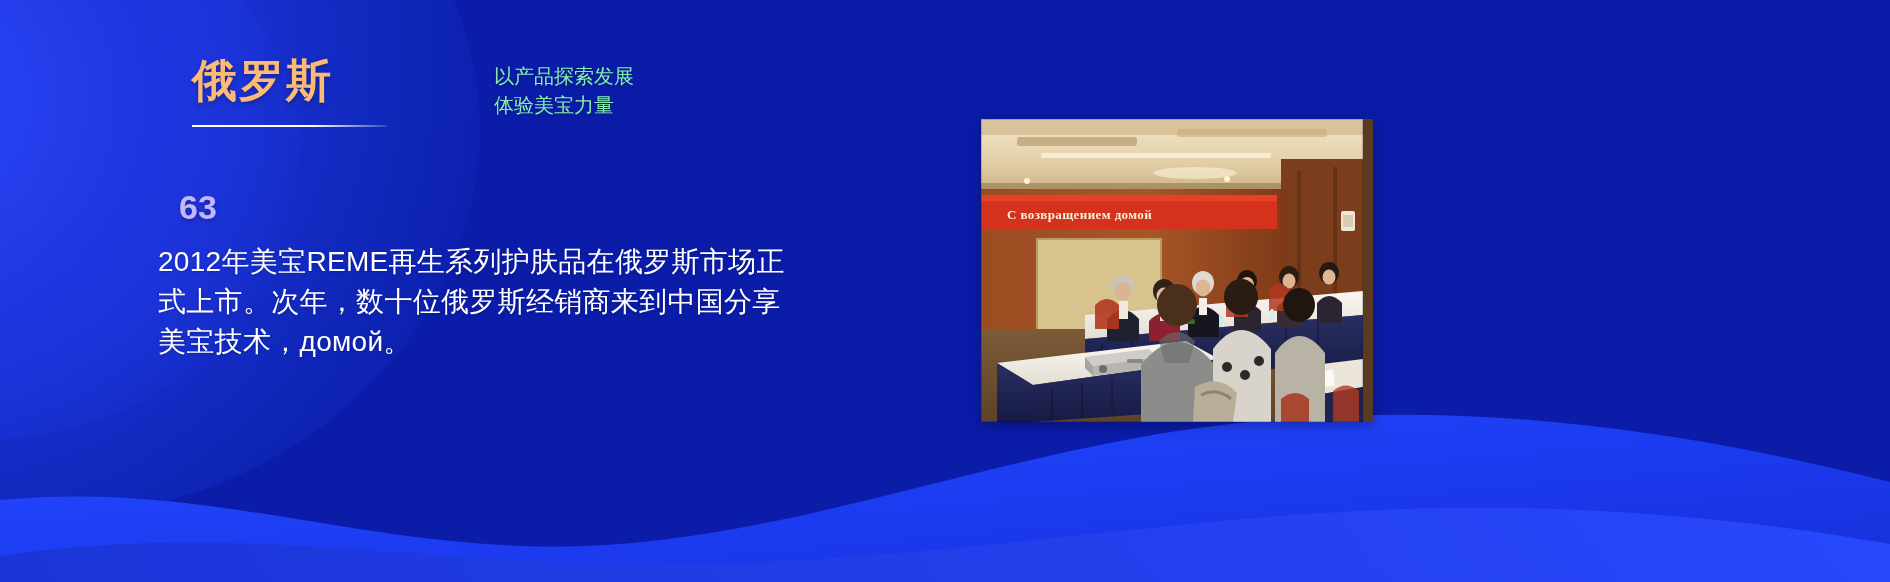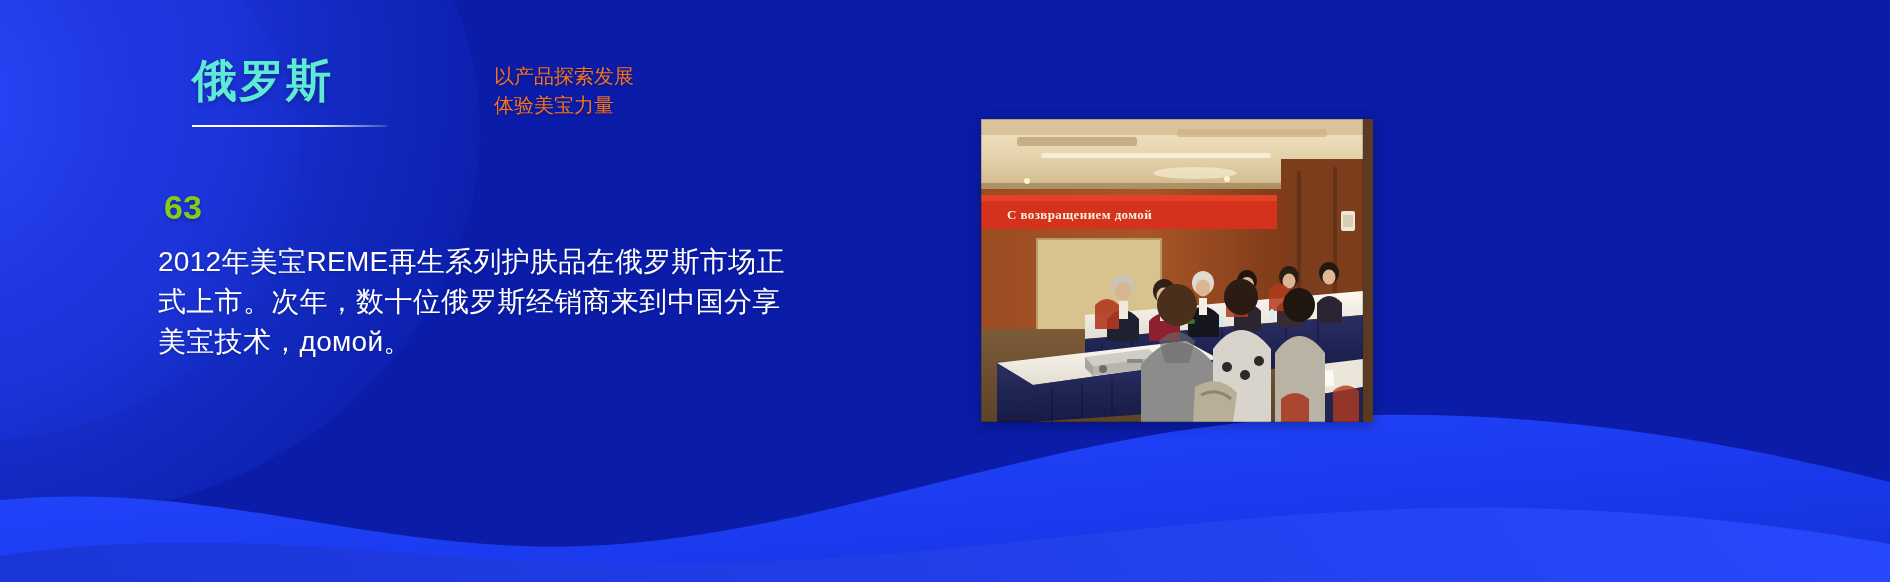--- a/index.html
+++ b/index.html
@@ -27,41 +27,41 @@
   .bg-wave{
     position:absolute;left:0;right:0;bottom:0;height:250px;width:1890px;
   }
   .bg-wave svg{display:block;width:1890px;height:250px;}
 
   
   .header{position:absolute;left:0;top:0;width:100%;height:150px;}
   .title-wrap{position:absolute;left:192px;top:58px;}
   .title{
     font-size:45px;font-weight:700;line-height:1;
-    color:#5eead4;letter-spacing:2px;
+    color:#fdba74;letter-spacing:2px;
     text-shadow:0 2px 5px rgba(0,0,0,.28);
     white-space:nowrap;
   }
   .title-rule{
     position:absolute;left:192px;top:125px;width:195px;height:2px;
     background:linear-gradient(to right,#ffffff 0%,#ffffff 62%,rgba(255,255,255,.15) 100%);
   }
   .subtitle{
     position:absolute;left:494px;top:62px;
-    color:#f97316;font-size:20px;line-height:1.45;font-weight:400;
+    color:#86efac;font-size:20px;line-height:1.45;font-weight:400;
     text-shadow:0 1px 3px rgba(0,0,0,.22);
     white-space:nowrap;
   }
   .subtitle div{display:block;}
 
   
   .content{position:absolute;left:158px;top:190px;width:720px;}
   .item-number{
-    color:#84cc16;font-size:34px;font-weight:700;line-height:1;
-    margin-left:6px;margin-bottom:18px;
+    color:#c4b5fd;font-size:34px;font-weight:700;line-height:1;
+    margin-left:21px;margin-bottom:18px;
     text-shadow:0 2px 4px rgba(0,0,0,.25);
   }
   .paragraph{
     color:#ffffff;font-size:28px;line-height:1.42;font-weight:400;
     letter-spacing:.3px;
     text-shadow:0 1px 3px rgba(0,0,0,.2);
   }
   .paragraph div{white-space:nowrap;}
 
   

